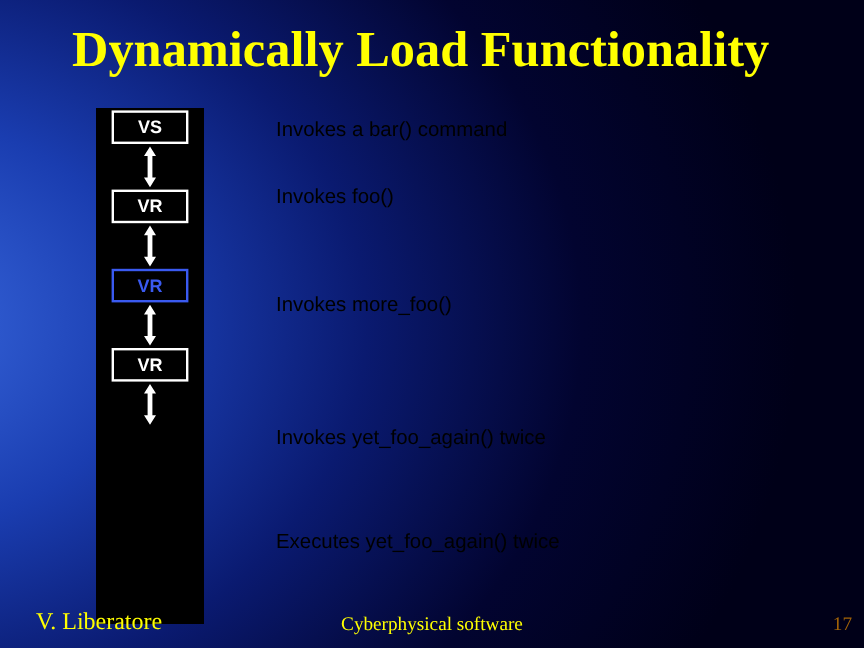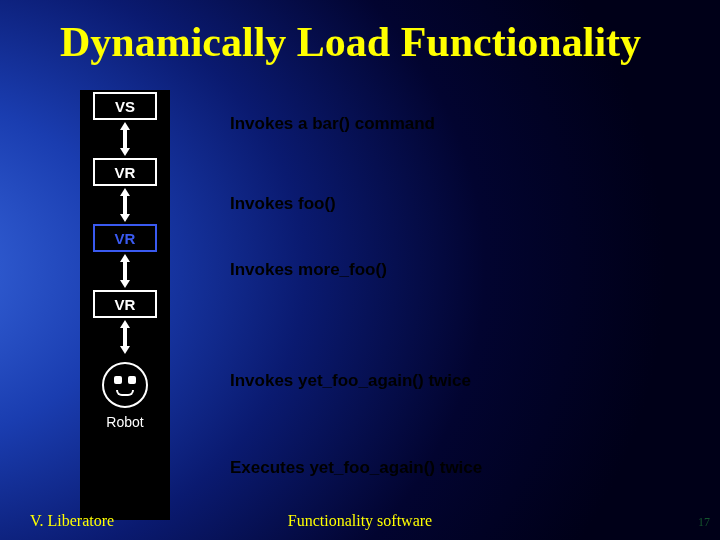--- a/index.html
+++ b/index.html
@@ -100,46 +100,45 @@
   .annotations {
     position: absolute;
     left: 230px;
     top: 90px;
     width: 460px;
   }
   .anno {
     position: absolute;
     font-family: Arial, sans-serif;
     font-size: 17px;
-    font-weight: bold;
+    font-weight: normal;
     color: #000;
     white-space: nowrap;
-    margin-top: 16px;
   }
   .footer-left {
     position: absolute;
     left: 30px;
     bottom: 10px;
     color: #ffff00;
-    font-size: 16px;
+    font-size: 20px;
   }
   .footer-center {
     position: absolute;
     left: 0; right: 0;
     bottom: 10px;
     text-align: center;
     color: #ffff00;
     font-size: 16px;
   }
   .footer-right {
     position: absolute;
     right: 10px;
     bottom: 10px;
-    color: #14532d;
-    font-size: 12px;
+    color: #a16207;
+    font-size: 16px;
   }
 </style>
 </head>
 <body>
 
 <div class="title">Dynamically Load Functionality</div>
 
 <div class="diagram-col">
   <div class="node">VS</div>
   <div class="arrow">
@@ -158,31 +157,25 @@
     <svg width="16" height="38" viewBox="0 0 16 38">
         <path d="M8 2 L3 10 L6 10 L6 28 L3 28 L8 36 L13 28 L10 28 L10 10 L13 10 Z" fill="#fff"></path>
       </svg>
   </div>
   <div class="node">VR</div>
   <div class="arrow">
     <svg width="16" height="38" viewBox="0 0 16 38">
         <path d="M8 2 L3 10 L6 10 L6 28 L3 28 L8 36 L13 28 L10 28 L10 10 L13 10 Z" fill="#fff"></path>
       </svg>
   </div>
-  <div class="robot-wrap">
-    <div class="robot-icon">
-        <div class="robot-mouth"></div>
-      </div>
-    <div class="robot-label">Robot</div>
-  </div>
 </div>
 
 <div class="annotations">
   <div class="anno" style="top:8px">Invokes a bar() command</div>
-  <div class="anno" style="top:88px">Invokes foo()</div>
+  <div class="anno" style="top:64px">Invokes foo()</div>
   <div class="anno" style="top:154px">Invokes more_foo()</div>
   <div class="anno" style="top:265px">Invokes yet_foo_again() twice</div>
   <div class="anno" style="top:352px">Executes yet_foo_again() twice</div>
 </div>
 
 <div class="footer-left">V. Liberatore</div>
-<div class="footer-center">Functionality software</div>
+<div class="footer-center">Cyberphysical software</div>
 <div class="footer-right">17</div>
 
 </body></html>

